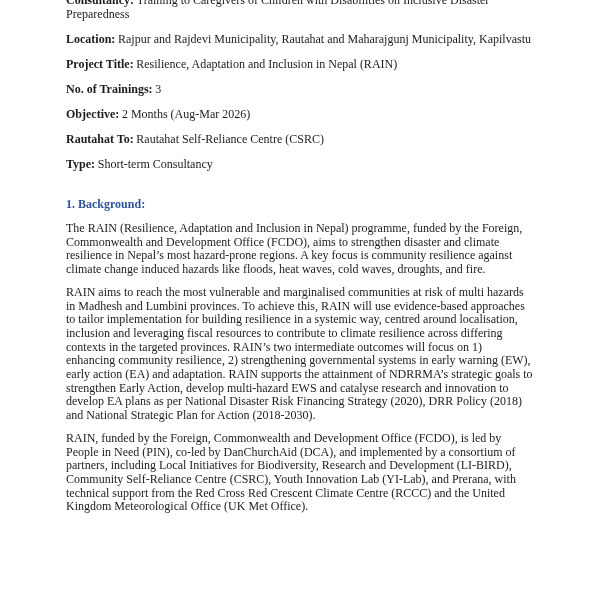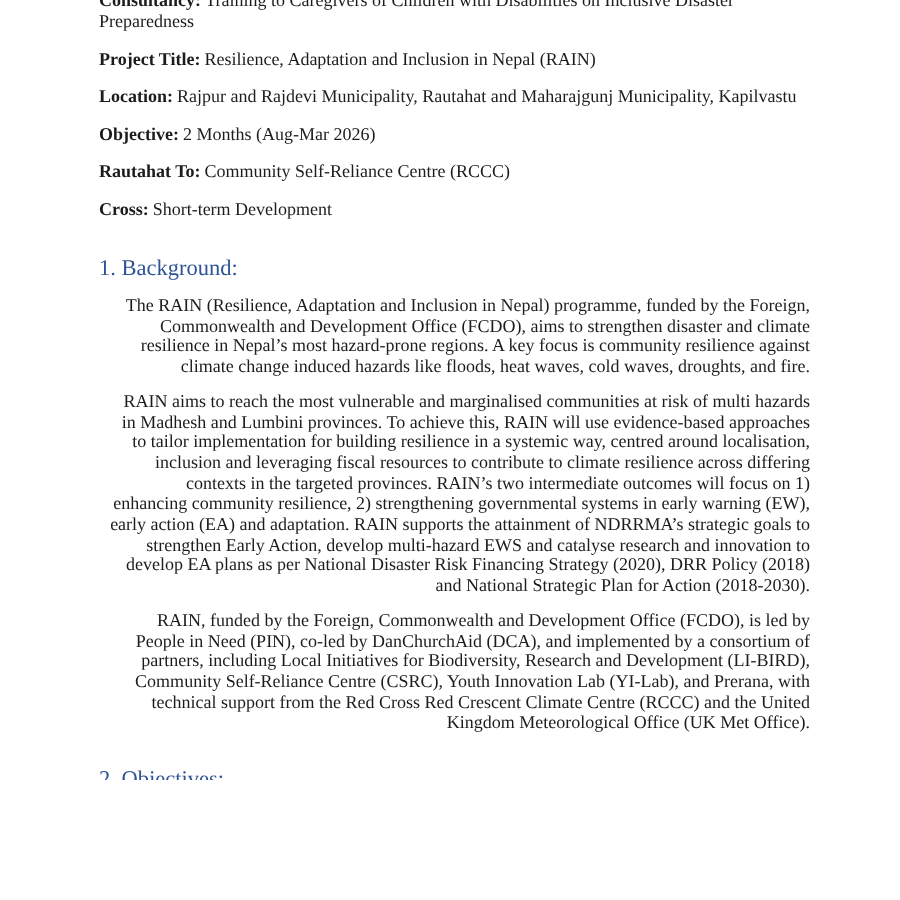--- a/index.html
+++ b/index.html
@@ -29,32 +29,31 @@
   .lede strong { font-weight: bold; }
   .meta {
     line-height: 14px;
     margin: 0 0 11px 0;
     white-space: nowrap;
   }
   .meta strong { font-weight: bold; }
   .meta .val { margin-left: 0.22em; }
   .heading {
     font-family: "Liberation Serif", "DejaVu Serif", serif;
-    font-size: 15px;
+    font-size: 12px;
     line-height: 19px;
-    font-weight: normal;
+    font-weight: bold;
     color: var(--heading-color, #2F5496);
   }
   .h-bg  { margin: 24px 0 8px 0; }
   .h-obj { margin: 22px 0 8px 0; }
   .para {
     line-height: 13.7px;
     margin: 0 0 9px 0;
     white-space: pre;
-    text-align: right;
   }
   .general { margin-left: 10px; }
   .general .glabel {
     line-height: 15.5px;
     font-weight: bold;
     white-space: pre;
   }
   .general .gtext {
     line-height: 15.5px;
     white-space: pre;
@@ -62,30 +61,31 @@
 </style>
 </head>
 <body>
 
 <div class="page">
   <div class="content">
 
     <p class="lede"><strong>Consultancy:</strong><span> Training to Caregivers of Children with Disabilities on Inclusive Disaster
 Preparedness</span></p>
 
+    <p class="meta"><strong>Location:</strong><span class="val">Rajpur and Rajdevi Municipality, Rautahat and Maharajgunj Municipality, Kapilvastu</span></p>
+
     <p class="meta"><strong>Project Title:</strong><span class="val">Resilience, Adaptation and Inclusion in Nepal (RAIN)</span></p>
 
-    <p class="meta"><strong>Location:</strong><span class="val">Rajpur and Rajdevi Municipality, Rautahat and Maharajgunj Municipality, Kapilvastu</span></p>
-
+    <p class="meta"><strong>No. of Trainings:</strong><span class="val">3</span></p>
 
     <p class="meta"><strong>Objective:</strong><span class="val">2 Months (Aug-Mar 2026)</span></p>
 
-    <p class="meta"><strong>Rautahat To:</strong><span class="val">Community Self-Reliance Centre (RCCC)</span></p>
+    <p class="meta"><strong>Rautahat To:</strong><span class="val">Rautahat Self-Reliance Centre (CSRC)</span></p>
 
-    <p class="meta"><strong>Cross:</strong><span class="val">Short-term Development</span></p>
+    <p class="meta"><strong>Type:</strong><span class="val">Short-term Consultancy</span></p>
 
     <p class="heading h-bg">1. Background:</p>
 
     <p class="para">The RAIN (Resilience, Adaptation and Inclusion in Nepal) programme, funded by the Foreign,
 Commonwealth and Development Office (FCDO), aims to strengthen disaster and climate
 resilience in Nepal’s most hazard-prone regions. A key focus is community resilience against
 climate change induced hazards like floods, heat waves, cold waves, droughts, and fire.</p>
     <p class="para">RAIN aims to reach the most vulnerable and marginalised communities at risk of multi hazards
 in Madhesh and Lumbini provinces. To achieve this, RAIN will use evidence-based approaches
 to tailor implementation for building resilience in a systemic way, centred around localisation,

